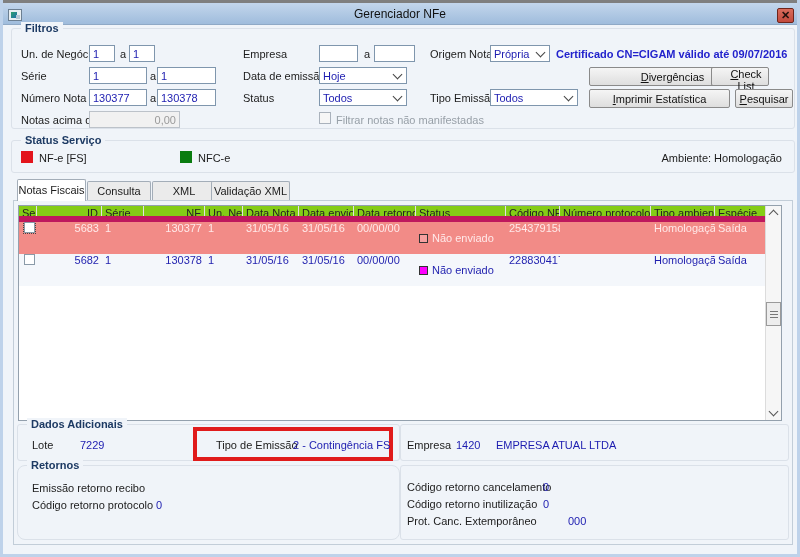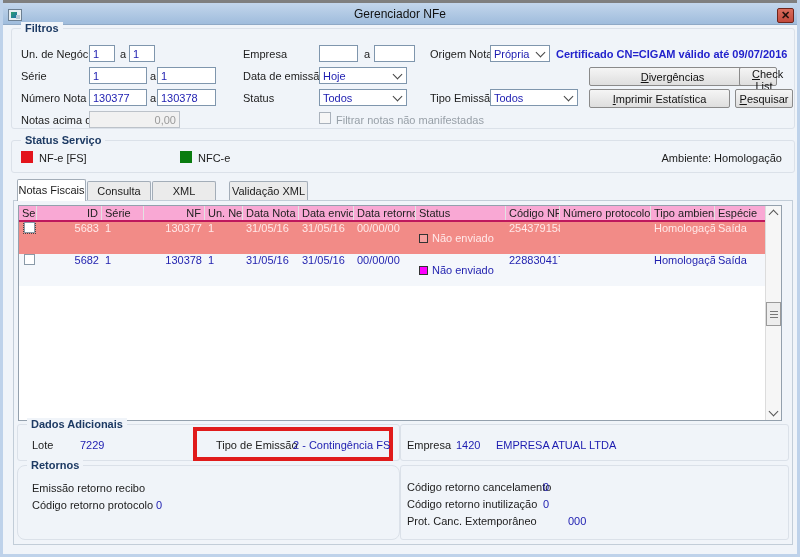--- a/index.html
+++ b/index.html
@@ -32,21 +32,21 @@
          border-radius:2px; font-family:"Liberation Sans",sans-serif; font-size:11px; color:#111; text-align:center; cursor:pointer; }
   .ckbox { position:absolute; width:12px; height:12px; border:1px solid #aab2bc; background:#f6f6f6; }
   .sq { position:absolute; width:12px; height:12px; }
   
   .tab { position:absolute; top:181px; height:19px; background:#ebebeb; border:1px solid #a3adb8; border-bottom:none;
          text-align:center; line-height:18px; cursor:pointer; border-radius:2px 2px 0 0; }
   .tab.active { top:179px; height:22px; background:#fff; line-height:20px; z-index:3; }
   .tabpanel { position:absolute; left:10px; top:200px; width:780px; height:345px; border:1px solid #c2cdd8; background:#f0f4f9; z-index:1; }
   
   .listview { position:absolute; left:15px; top:205px; width:764px; height:216px; background:#fff; border:1px solid #93a0ad; z-index:2; }
-  .lvheader { display:flex; height:16px; background:#f9a8d4; border-bottom:2px solid #be185d; }
+  .lvheader { display:flex; height:16px; background:#84cc16; border-bottom:6px solid #be185d; }
   .hcell { border-right:1px solid #e2e2e2; padding:1px 3px; white-space:nowrap; overflow:hidden; color:#222; }
   .lvrow { display:flex; height:32px; cursor:pointer; }
   .lvrow .cell { padding:0 3px; white-space:nowrap; overflow:hidden; color:#1f1fae; }
   .lvrow.sel { background:#f28b87; }
   .lvrow.sel .cell { color:#ffe9e9; }
   .lvrow.alt { background:#f4f7fb; }
   .c-sel{width:18px;flex:none}.c-id{width:65px;flex:none;text-align:right}.c-serie{width:42px;flex:none}
   .c-nf{width:61px;flex:none;text-align:right}.c-un{width:38px;flex:none}.c-dn{width:56px;flex:none}
   .c-de{width:55px;flex:none}.c-dr{width:62px;flex:none}.c-st{width:90px;flex:none}
   .c-cod{width:54px;flex:none;text-align:right}.c-prot{width:91px;flex:none}.c-amb{width:64px;flex:none}.c-esp{width:50px;flex:none}
@@ -129,37 +129,37 @@
   </div>
   <span class="cert" style="left:553px; top:48px;">Certificado CN=CIGAM válido até 09/07/2016</span>
 
   <span class="lbl" style="left:427px; top:92px;">Tipo Emissão</span>
   <div class="combo" style="left:487px; top:89px; width:88px;">
     <span class="cv">Todos</span>
     <span class="chev"></span>
   </div>
 
   <button class="btn" style="left:586px; top:67px; width:167px;"><u>D</u>ivergências</button>
-  <button class="btn" style="left:736px; top:67px; width:38px;padding-left:12px;"><u>C</u>heck List</button>
+  <button class="btn" style="left:708px; top:67px; width:58px;padding-left:12px;"><u>C</u>heck List</button>
   <button class="btn" style="left:586px; top:89px; width:141px;"><u>I</u>mprimir Estatística</button>
   <button class="btn" style="left:732px; top:89px; width:58px;"><u>P</u>esquisar</button>
 
   <div class="groupbox" style="left:8px; top:140px; width:784px; height:33px;">
     <span class="legend">Status Serviço</span>
   </div>
   <span class="sq" style="left: 18px; top: 151px; background: rgb(227, 20, 28);"></span>
   <span class="lbl" style="left:36px; top:152px;">NF-e  [FS]</span>
   <span class="sq" style="left: 177px; top: 151px; background: rgb(10, 124, 16);"></span>
   <span class="lbl" style="left:195px; top:152px;">NFC-e</span>
   <span class="lbl" style="right:15px; top:152px; left:auto;">Ambiente: Homologação</span>
 
   <div class="tab active" style="left:14px; width:69px;">Notas Fiscais</div>
   <div class="tab" style="left:84px; width:64px;">Consulta NFe</div>
   <div class="tab" style="left:149px; width:64px;">XML</div>
-  <div class="tab" style="left:226px; width:79px;">Validação XML</div>
+  <div class="tab" style="left:208px; width:79px;">Validação XML</div>
   <div class="tabpanel"></div>
 
   <div class="listview">
     <div class="lvheader">
       <div class="hcell c-sel">Sel</div>
       <div class="hcell c-id">ID</div>
       <div class="hcell c-serie">Série</div>
       <div class="hcell c-nf">NF</div>
       <div class="hcell c-un">Un. Neg.</div>
       <div class="hcell c-dn">Data Nota</div>

